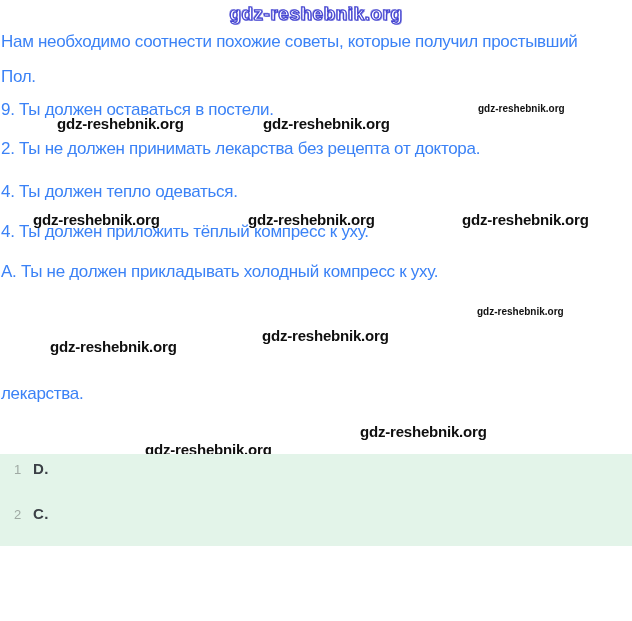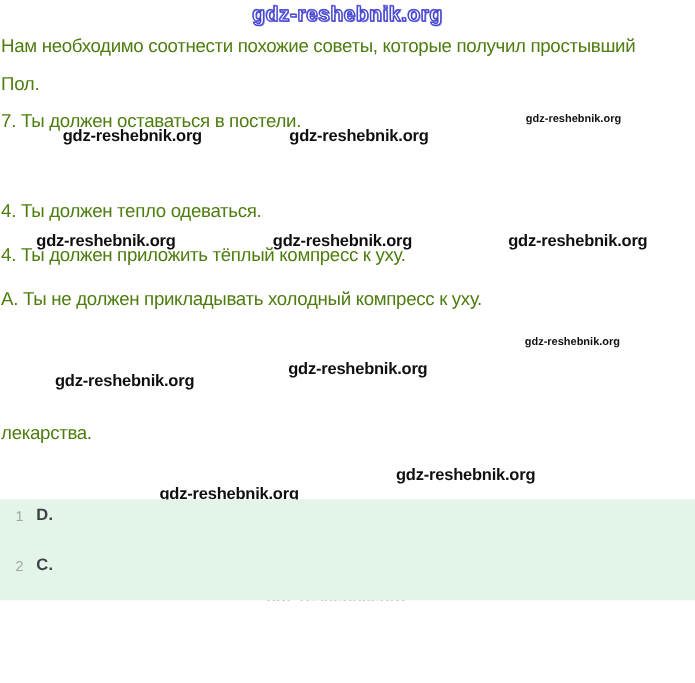--- a/index.html
+++ b/index.html
@@ -7,21 +7,21 @@
     position:relative;
     width:632px;height:546px;
     background:#ffffff;
     overflow:hidden;
     font-family:"Liberation Sans",sans-serif;
   }
   
   .line{
     position:absolute;left:1px;
     font-size:17px;line-height:17px;
-    color:#4d7c0f;
+    color:#3b82f6;
     letter-spacing:-0.3px;
     white-space:nowrap;
   }
   
   .wm{
     position:absolute;
     font-size:15px;font-weight:700;
     color:#0f0f0f;
     letter-spacing:-0.2px;
     white-space:nowrap;
@@ -64,21 +64,22 @@
 </head>
 <body>
 
 <div class="page">
 
   <div class="wm-logo">gdz-reshebnik.org</div>
 
   <div class="line" style="top:33px">Нам необходимо соотнести похожие советы, которые получил простывший</div>
   <div class="line" style="top:68px">Пол.</div>
 
-  <div class="line" style="top:101px">7. Ты должен оставаться в постели.</div>
+  <div class="line" style="top:101px">9. Ты должен оставаться в постели.</div>
+  <div class="line" style="top:140px">2. Ты не должен принимать лекарства без рецепта от доктора.</div>
   <div class="line" style="top:183px">4. Ты должен тепло одеваться.</div>
   <div class="line" style="top:223px">4. Ты должен приложить тёплый компресс к уху.</div>
 
   <div class="line" style="top:263px">A. Ты не должен прикладывать холодный компресс к уху.</div>
   <div class="line" style="top:385px">лекарства.</div>
 
   <div class="wm-sm" style="left:478px;top:103px">gdz-reshebnik.org</div>
   <div class="wm-sm" style="left:477px;top:306px">gdz-reshebnik.org</div>
 
   <div class="wm" style="left:57px;top:115px">gdz-reshebnik.org</div>

